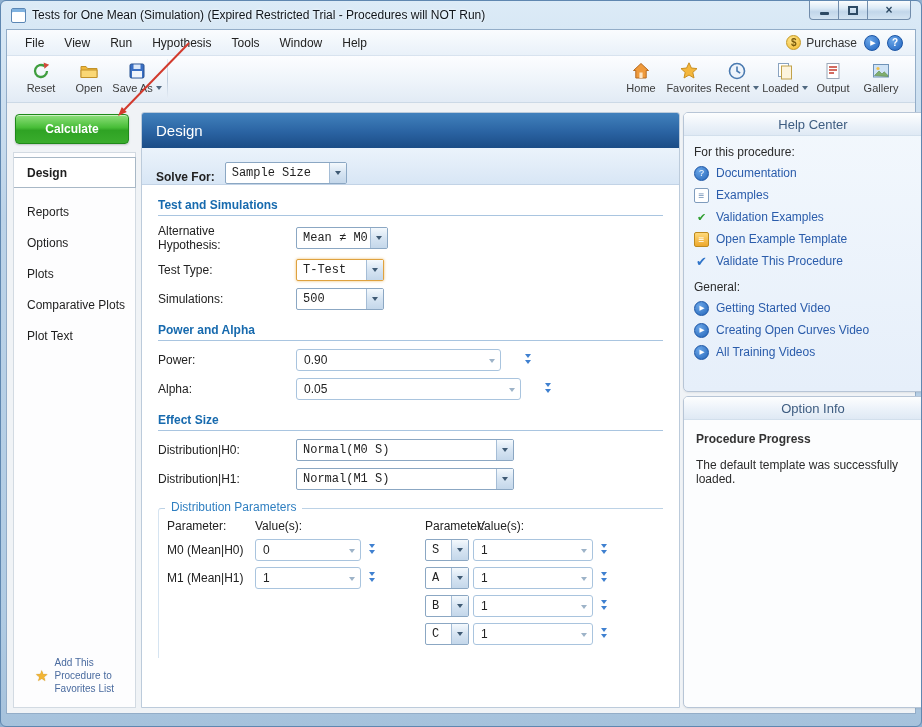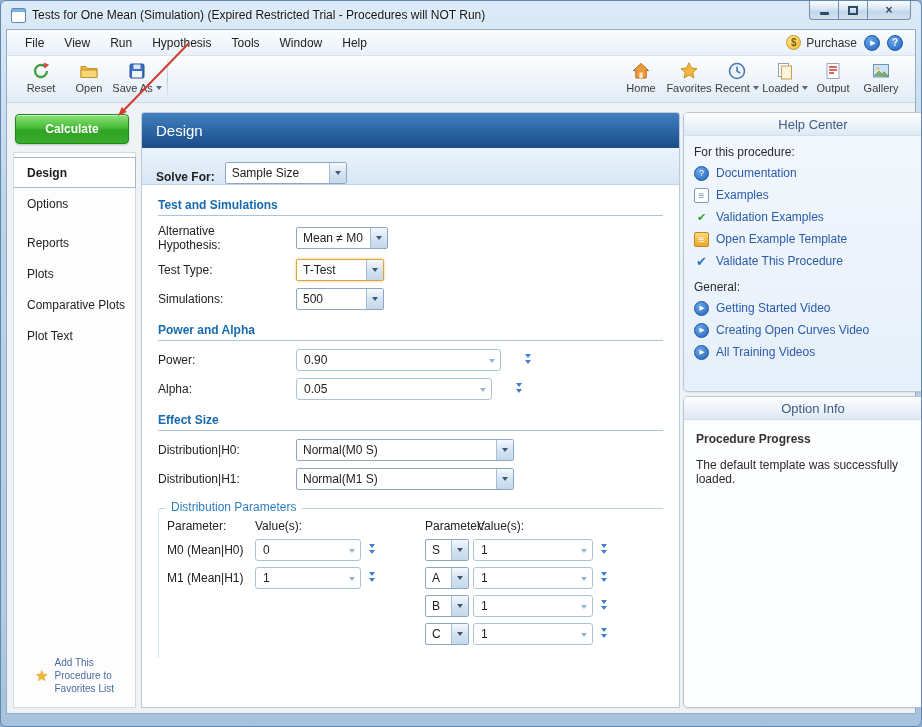--- a/index.html
+++ b/index.html
@@ -79,21 +79,21 @@
               display:flex; align-items:flex-end; gap:10px; padding-left:14px; }
   .solvefor .sf-lab { font-weight:bold; }
   .main-body { flex:1; padding:4px 16px 0; background:#fff; overflow:hidden; }
 
   .sec-title { color:#176aae; font-weight:bold; padding:3px 0 3px; border-bottom:1px solid #a9c5e0; margin:10px 0 8px; }
   .frow { display:flex; align-items:center; margin:7px 0; gap:20px; }
   .lab { width:118px; flex:0 0 118px; }
 
   
   .dd { display:inline-flex; align-items:stretch; height:22px; border:1px solid #8ba7c3; background:#fff; border-radius:2px; cursor:pointer; }
-  .dd-val { padding:0 6px; display:flex; align-items:center; flex:1; white-space:nowrap; overflow:hidden; }
+  .dd-val { padding:0 6px; display:flex; align-items:center; flex:1; white-space:nowrap; overflow:hidden;font-family:Liberation Mono, monospace; }
   .dd-btn { width:17px; flex:0 0 17px; background:linear-gradient(#f4f9fd,#d6e4f2 50%,#c4d7ea); border-left:1px solid #a5bdd6;
             display:flex; align-items:flex-start; justify-content:center; }
   .dd-btn::after { content:""; border:3.5px solid transparent; border-top:4.5px solid #3f5a74; margin-top:8px; }
   .dd.hl { border:1px solid #dfa23f; box-shadow:0 0 3px #edbd6b; }
 
   
   .vc { display:inline-flex; align-items:center; height:22px; border:1px solid #a9c4de; border-radius:3px; background:#fff; cursor:text; }
   .vc-val { padding:0 7px; flex:1; white-space:nowrap; overflow:hidden; }
   .vc-arrow { width:16px; flex:0 0 16px; display:flex; justify-content:center; align-items:center; cursor:pointer; }
   .vc-arrow::after { content:""; border:3.5px solid transparent; border-top:4px solid #9db3c8; margin-top:4px; }
@@ -280,22 +280,22 @@
             </span>
         </div>
       </div>
     </div>
 
     <div class="calc-btn">Calculate</div>
 
     <div class="side-panel">
       <div class="tabs">
         <div class="tab sel">Design</div>
+        <div class="tab gap">Reports</div>
         <div class="tab">Options</div>
-        <div class="tab gap">Reports</div>
         <div class="tab">Plots</div>
         <div class="tab">Comparative Plots</div>
         <div class="tab">Plot Text</div>
       </div>
       <div class="fav-note">
         <span class="fav-star">★</span>
         <span class="fav-lines">
           <span>Add This</span>
           <span>Procedure to</span>
           <span>Favorites List</span>
@@ -342,21 +342,21 @@
         <div class="frow">
           <span class="lab">Power:</span>
           <span class="vc" style="width:205px">
             <span class="vc-val">0.90</span>
             <span class="vc-arrow"></span>
           </span>
           <span class="spin"></span>
         </div>
         <div class="frow">
           <span class="lab">Alpha:</span>
-          <span class="vc" style="width:196px">
+          <span class="vc" style="width:225px">
             <span class="vc-val">0.05</span>
             <span class="vc-arrow"></span>
           </span>
           <span class="spin"></span>
         </div>
 
         <div class="sec-title">Effect Size</div>
         <div class="frow">
           <span class="lab">Distribution|H0:</span>
           <span class="dd" style="width:218px">

